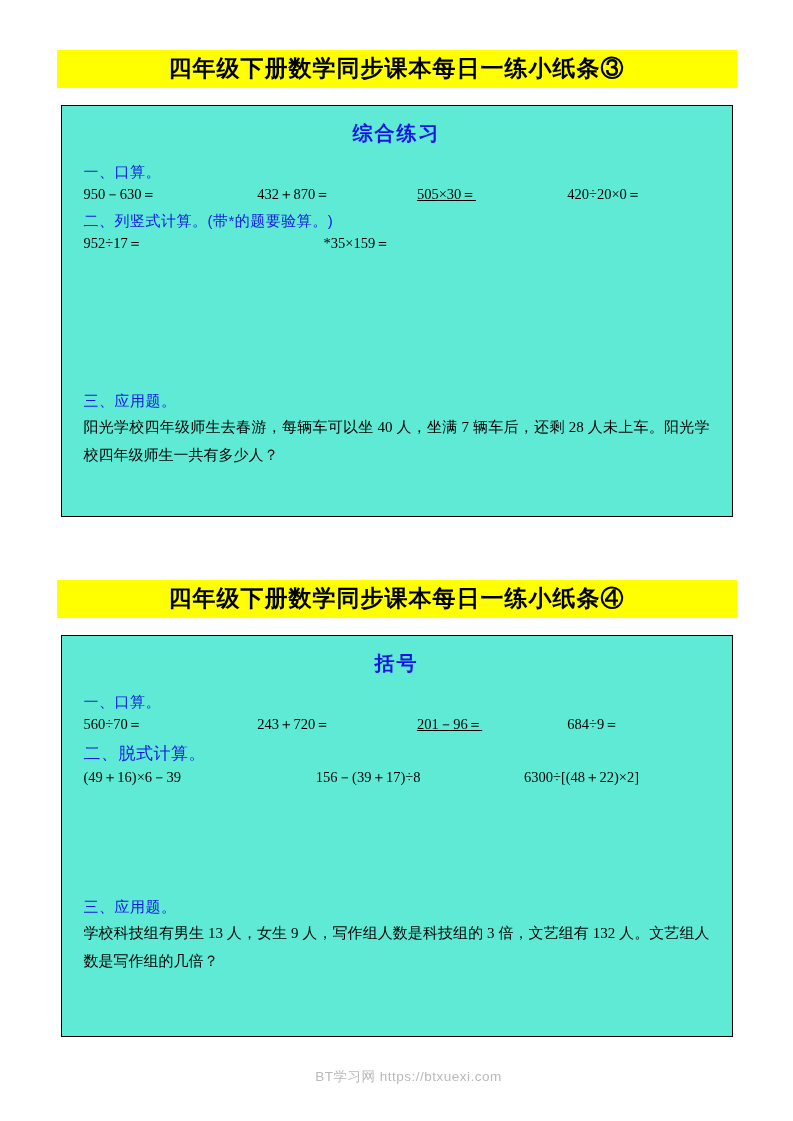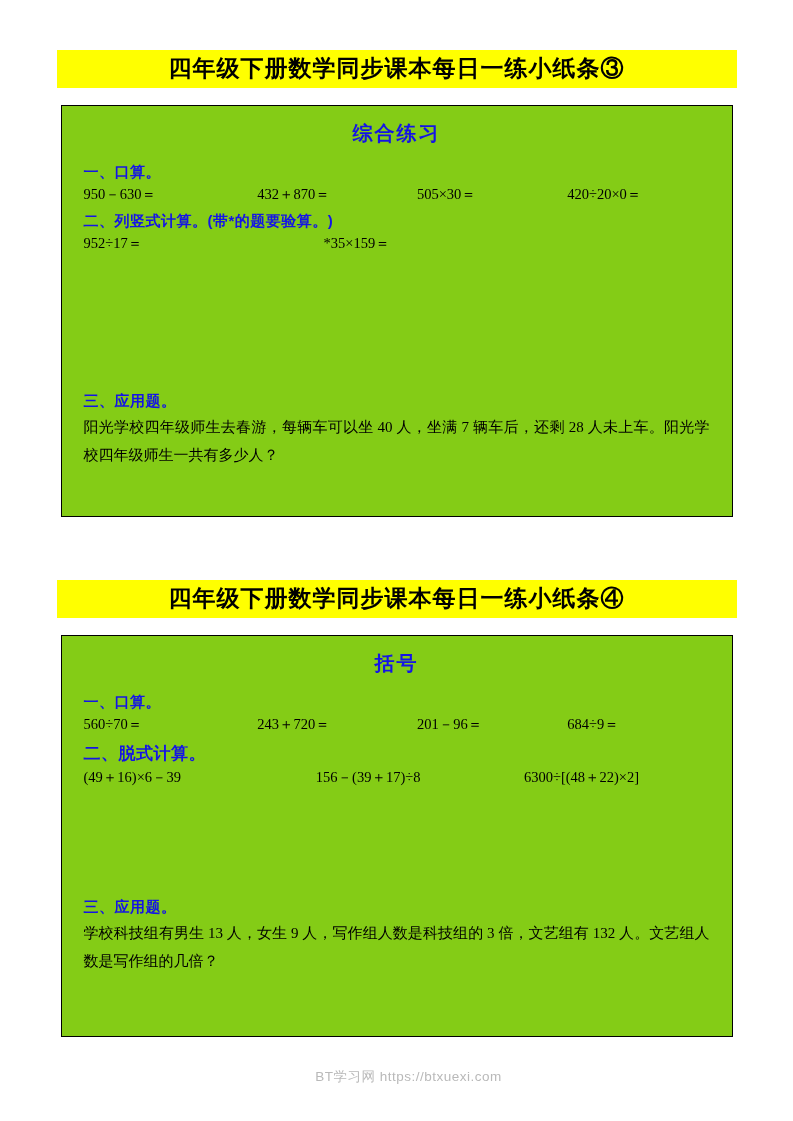--- a/index.html
+++ b/index.html
@@ -41,37 +41,37 @@
     font-size: 23px;
     letter-spacing: 1px;
     color: #000000;
     line-height: 1.1;
   }
   .card {
     margin: 17px auto 0 auto;
     width: 672px;
     border: 1.5px solid #000000;
     box-sizing: border-box;
-    background: #84cc16;
+    background: #5eead4;
     position: relative;
   }
   .card-title {
     text-align: center;
     font-family: "Liberation Sans", sans-serif;
     font-weight: bold;
     color: #1414e6;
     font-size: 20px;
     padding-top: 14px;
     padding-bottom: 8px;
     letter-spacing: 2px;
   }
   .section-head {
     color: #1414e6;
     font-family: "Liberation Sans", sans-serif;
-    font-weight: bold;
+    font-weight: normal;
     font-size: 15px;
     padding-left: 22px;
     margin-top: 8px;
     margin-bottom: 3px;
     letter-spacing: 0.5px;
   }
   .section-head.big {
     font-size: 17px;
   }
   .row {
@@ -82,21 +82,21 @@
     font-size: 14.5px;
     color: #000000;
     margin-bottom: 3px;
   }
   .row .cell {
     white-space: nowrap;
   }
   
   .row.cols4 .cell:nth-child(1) { width: 185px; }
   .row.cols4 .cell:nth-child(2) { width: 170px; }
-  .row.cols4 .cell:nth-child(3) { width: 160px; }
+  .row.cols4 .cell:nth-child(3) { width: 160px; text-decoration: underline; }
   .row.cols4 .cell:nth-child(4) { width: 160px; }
 
   
   .row.cols3 .cell:nth-child(1) { width: 240px; }
   .row.cols3 .cell:nth-child(2) { width: 215px; }
   .row.cols3 .cell:nth-child(3) { width: 200px; }
 
   .spacer-tall { height: 128px; }
   .spacer-mid  { height: 100px; }
 

